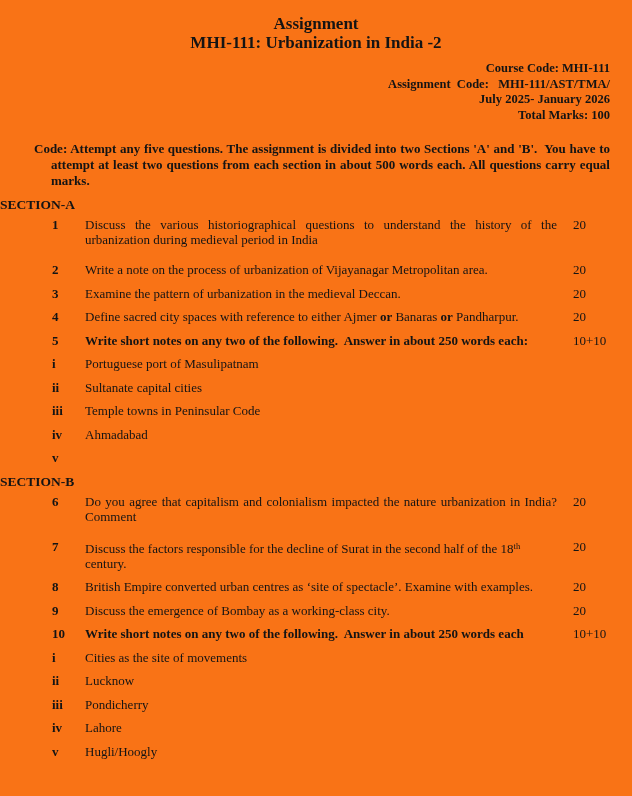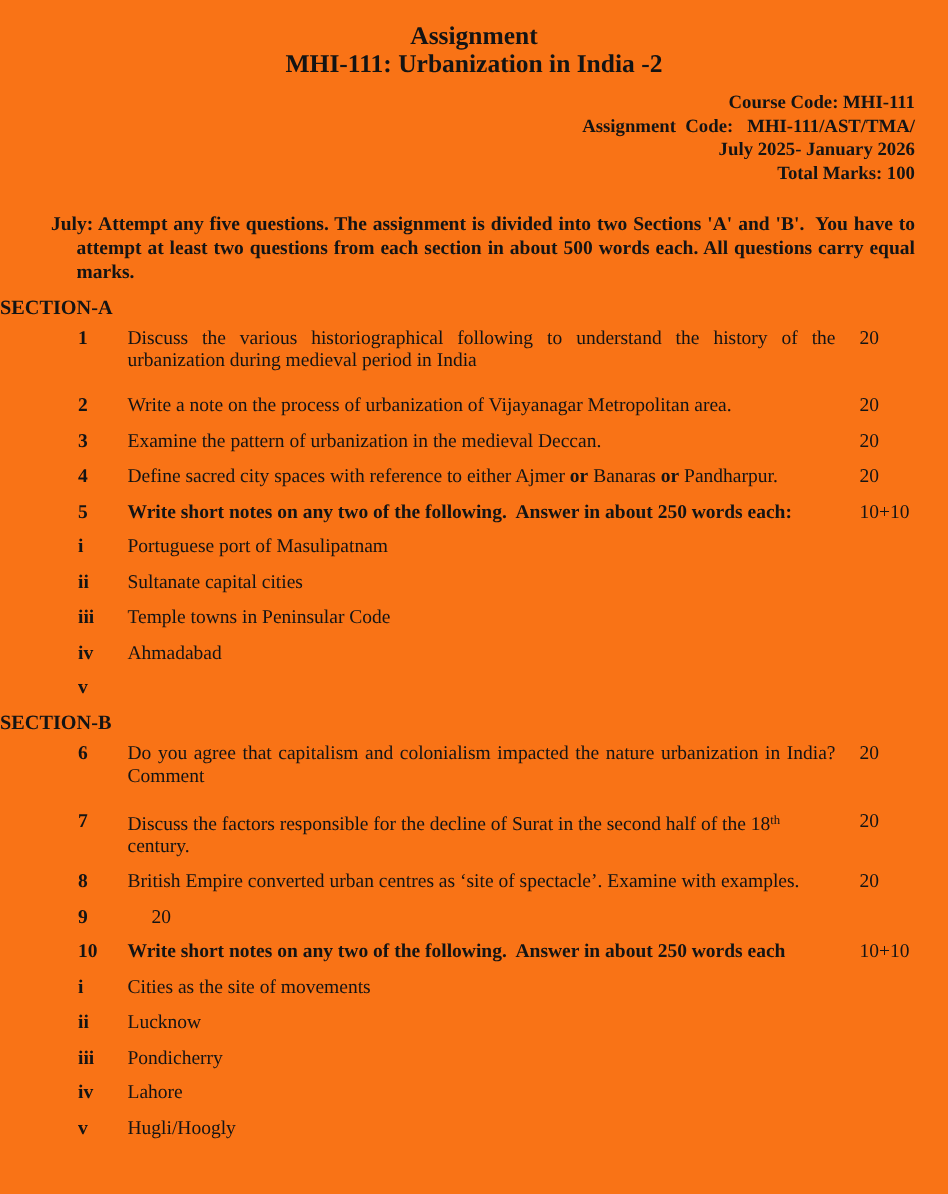--- a/index.html
+++ b/index.html
@@ -68,27 +68,27 @@
     <div>MHI-111: Urbanization in India -2</div>
   </div>
 
   <div class="meta-block">
     <div class="meta-line">Course Code: MHI-111</div>
     <div class="meta-line">Assignment  Code:   MHI-111/AST/TMA/</div>
     <div class="meta-line">July 2025- January 2026</div>
     <div class="meta-line">Total Marks: 100</div>
   </div>
 
-  <div class="note"><span>July:</span> <span>Attempt any five questions. The assignment is divided into two Sections 'A' and 'B'.  You have to attempt at least two questions from each section in about 500 words each. All questions carry equal marks.</span></div>
+  <div class="note"><span>Code:</span> <span>Attempt any five questions. The assignment is divided into two Sections 'A' and 'B'.  You have to attempt at least two questions from each section in about 500 words each. All questions carry equal marks.</span></div>
 
   <div>
       <div class="section-heading">SECTION-A</div>
       <div class="q-row justify gap-after">
         <span class="q-num">1</span>
-        <span class="q-text"><span>Discuss the various historiographical following to understand the history of the urbanization during medieval period in India</span></span>
+        <span class="q-text"><span>Discuss the various historiographical questions to understand the history of the urbanization during medieval period in India</span></span>
         <span class="q-marks">20</span>
       </div>
       <div class="q-row">
         <span class="q-num">2</span>
         <span class="q-text"><span>Write a note on the process of urbanization of Vijayanagar Metropolitan area.</span></span>
         <span class="q-marks">20</span>
       </div>
       <div class="q-row">
         <span class="q-num">3</span>
         <span class="q-text"><span>Examine the pattern of urbanization in the medieval Deccan.</span></span>
@@ -139,20 +139,21 @@
         <span class="q-text"><span>Discuss the factors responsible for the decline of Surat in the second half of the 18</span><span class=" sup">th</span><span> century.</span></span>
         <span class="q-marks">20</span>
       </div>
       <div class="q-row">
         <span class="q-num">8</span>
         <span class="q-text"><span>British Empire converted urban centres as ‘site of spectacle’. Examine with examples.</span></span>
         <span class="q-marks">20</span>
       </div>
       <div class="q-row">
         <span class="q-num">9</span>
+        <span class="q-text"><span>Discuss the emergence of Bombay as a working-class city.</span></span>
         <span class="q-marks">20</span>
       </div>
       <div class="q-row bold">
         <span class="q-num">10</span>
         <span class="q-text"><span>Write short notes on any two of the following.  Answer in about 250 words each</span></span>
         <span class="q-marks">10+10</span>
       </div>
       <div class="q-row">
         <span class="q-num">i</span>
         <span class="q-text"><span>Cities as the site of movements</span></span>

